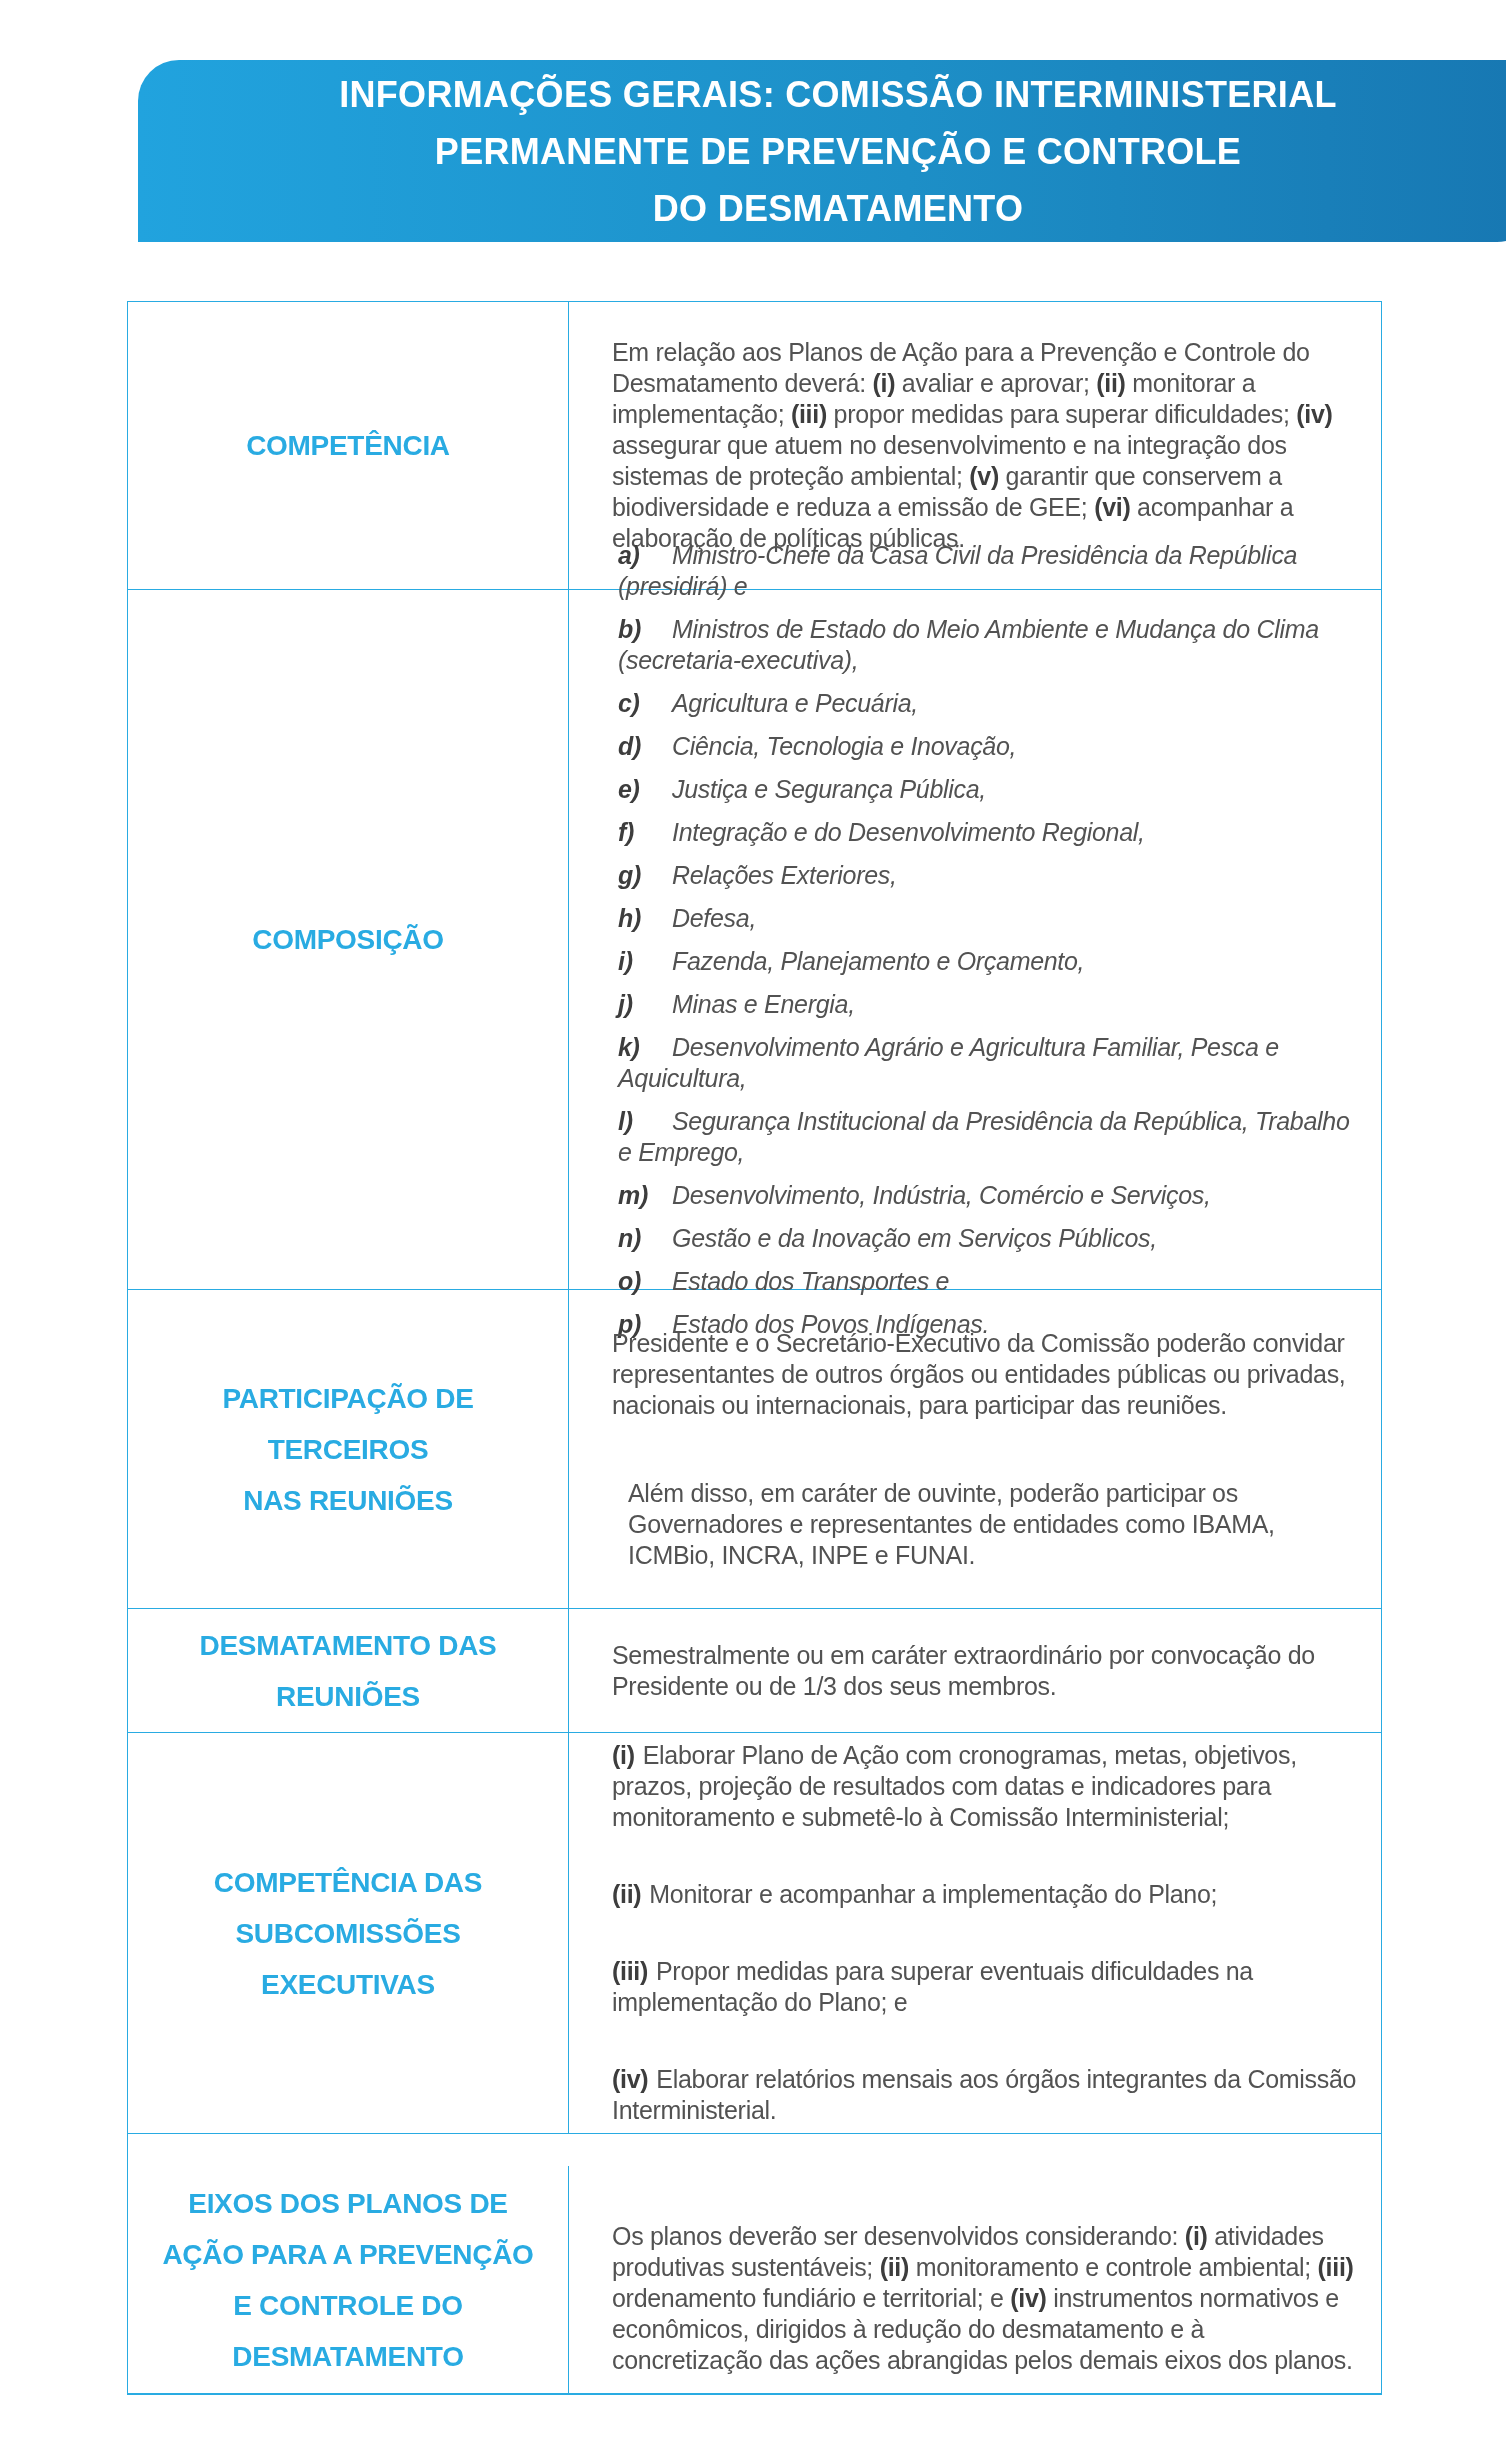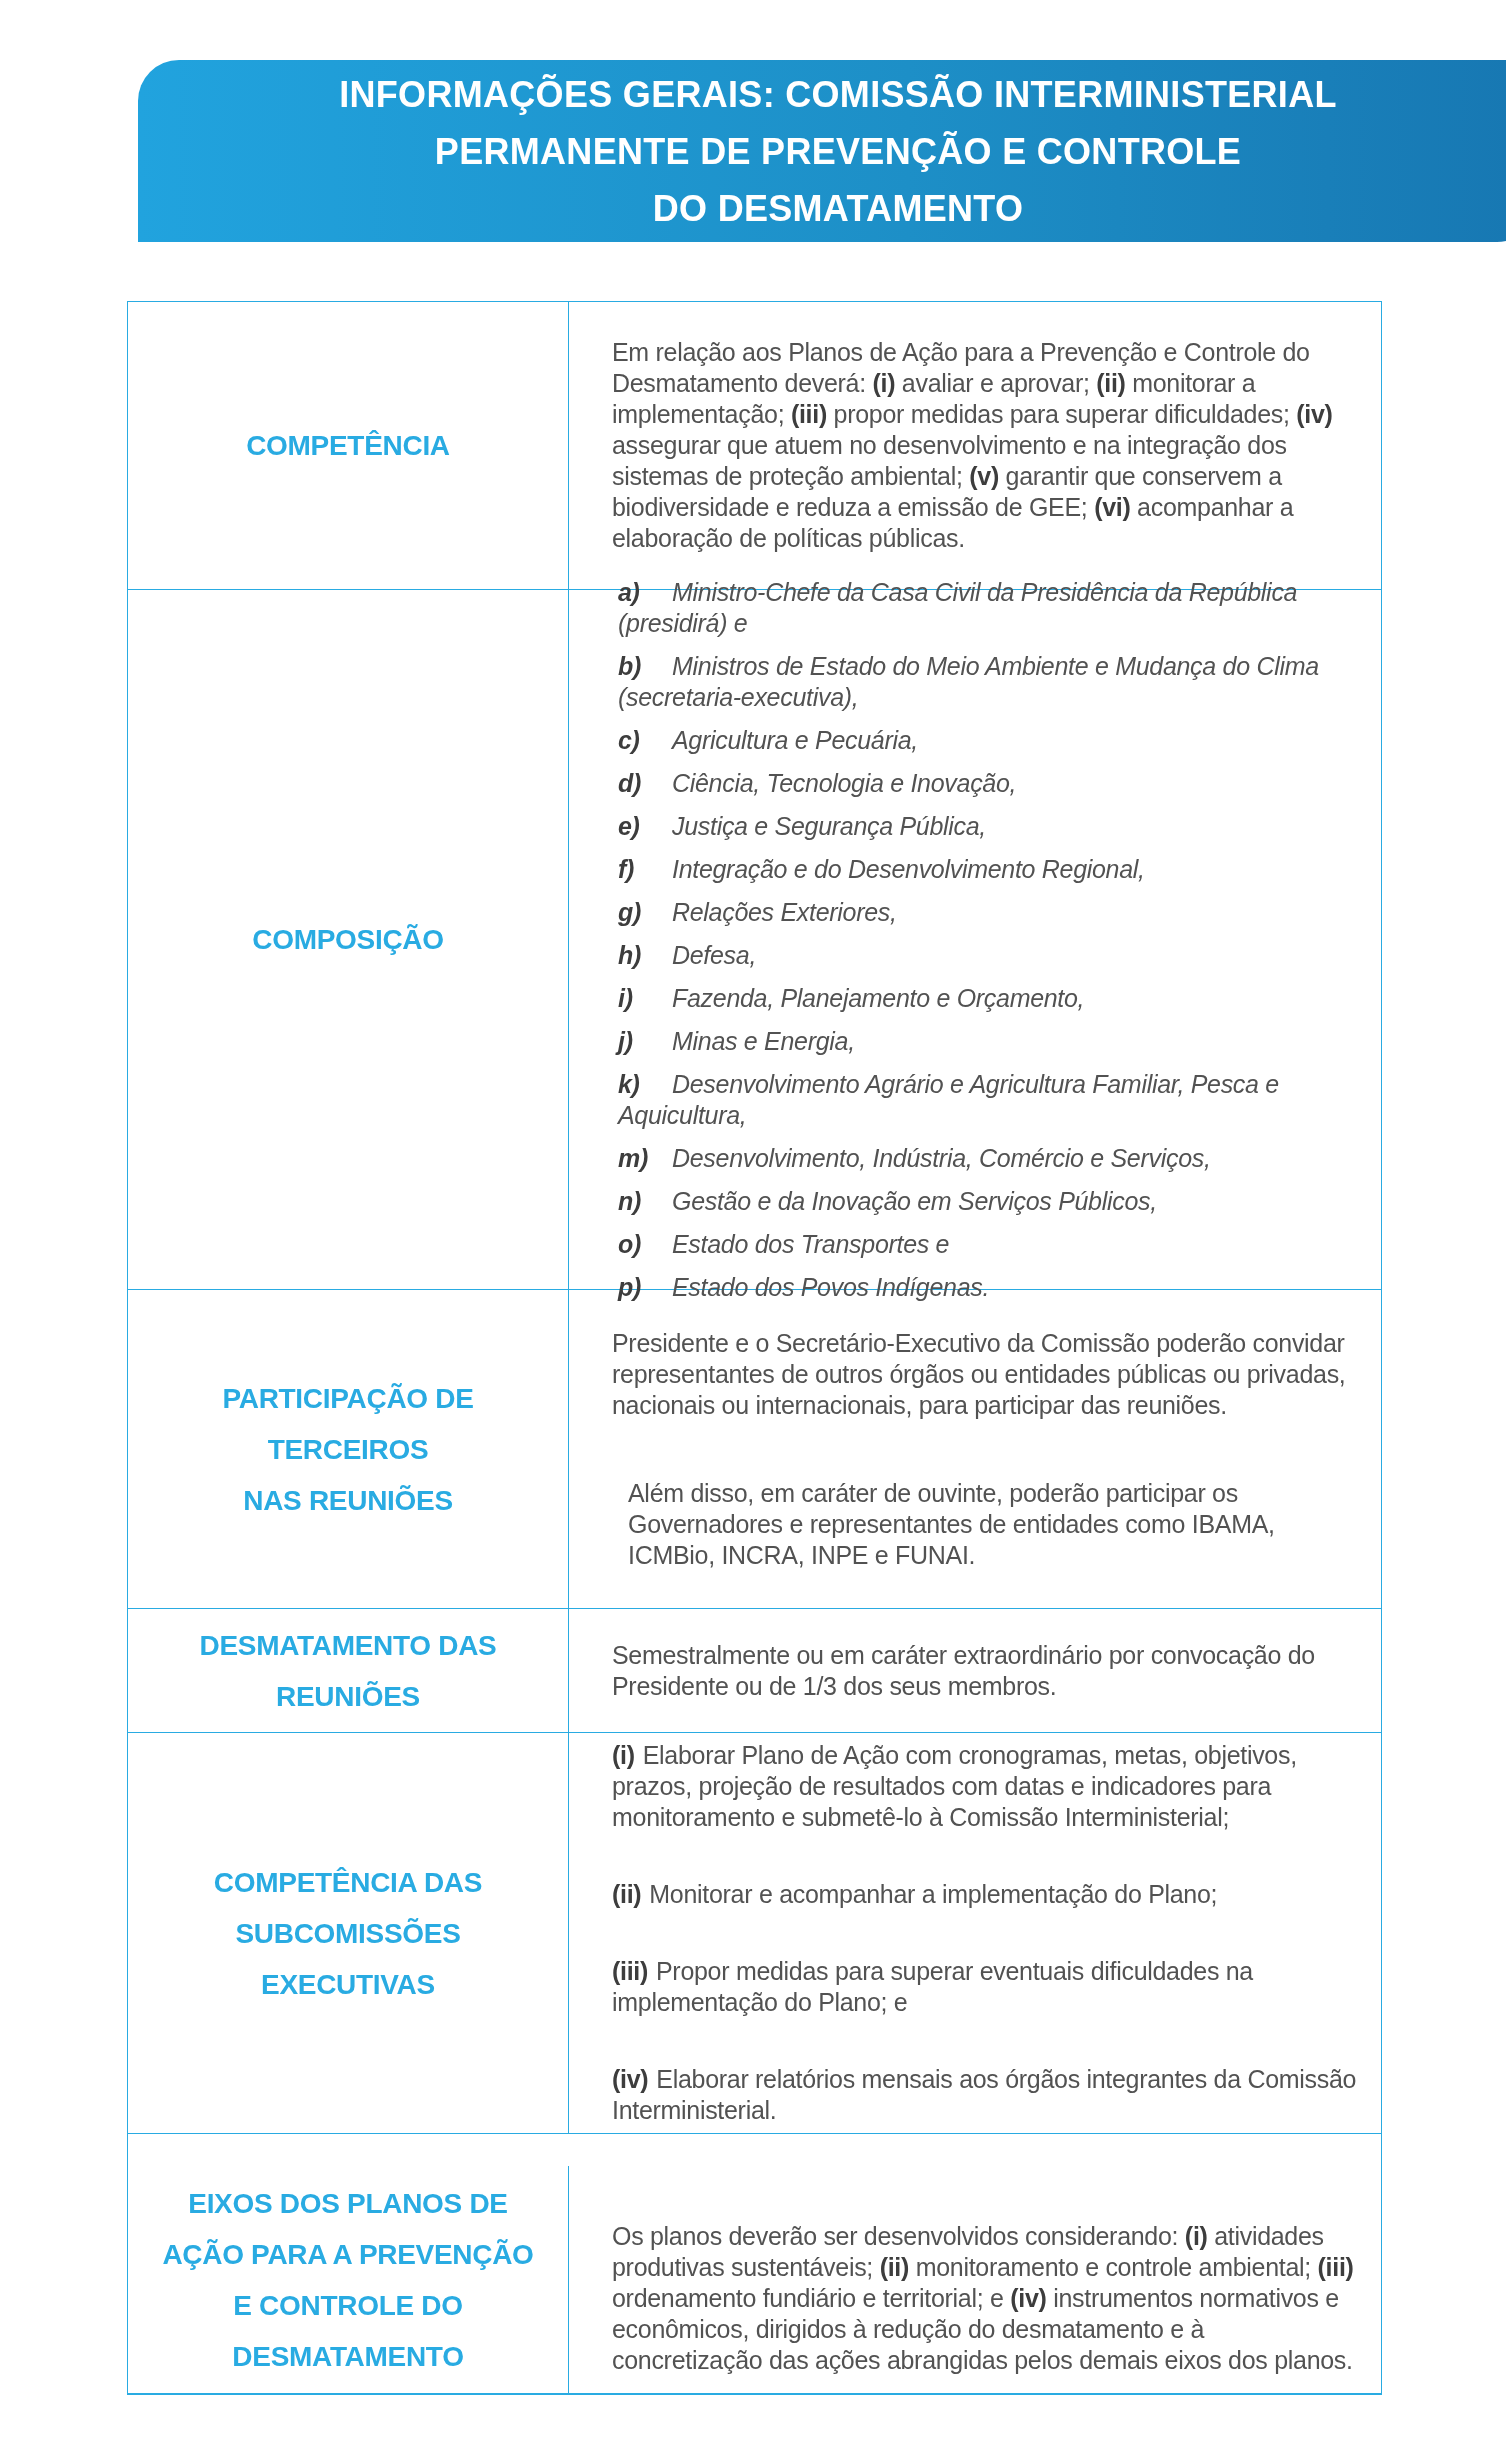--- a/index.html
+++ b/index.html
@@ -82,20 +82,21 @@
         <div class="li"><span class="marker">b)</span><span>Ministros de Estado do Meio Ambiente e Mudança do Clima (secretaria-executiva),</span></div>
         <div class="li"><span class="marker">c)</span><span>Agricultura e Pecuária,</span></div>
         <div class="li"><span class="marker">d)</span><span>Ciência, Tecnologia e Inovação,</span></div>
         <div class="li"><span class="marker">e)</span><span>Justiça e Segurança Pública,</span></div>
         <div class="li"><span class="marker">f)</span><span>Integração e do Desenvolvimento Regional,</span></div>
         <div class="li"><span class="marker">g)</span><span>Relações Exteriores,</span></div>
         <div class="li"><span class="marker">h)</span><span>Defesa,</span></div>
         <div class="li"><span class="marker">i)</span><span>Fazenda, Planejamento e Orçamento,</span></div>
         <div class="li"><span class="marker">j)</span><span>Minas e Energia,</span></div>
         <div class="li"><span class="marker">k)</span><span>Desenvolvimento Agrário e Agricultura Familiar, Pesca e Aquicultura,</span></div>
+        <div class="li"><span class="marker">l)</span><span>Segurança Institucional da Presidência da República, Trabalho e Emprego,</span></div>
         <div class="li"><span class="marker">m)</span><span>Desenvolvimento, Indústria, Comércio e Serviços,</span></div>
         <div class="li"><span class="marker">n)</span><span>Gestão e da Inovação em Serviços Públicos,</span></div>
         <div class="li"><span class="marker">o)</span><span>Estado dos Transportes e</span></div>
         <div class="li"><span class="marker">p)</span><span>Estado dos Povos Indígenas.</span></div>
       </div>
     </section>
 
     <section class="row r3">
       <div class="label-cell">
         <div>PARTICIPAÇÃO DE TERCEIROS</div>

